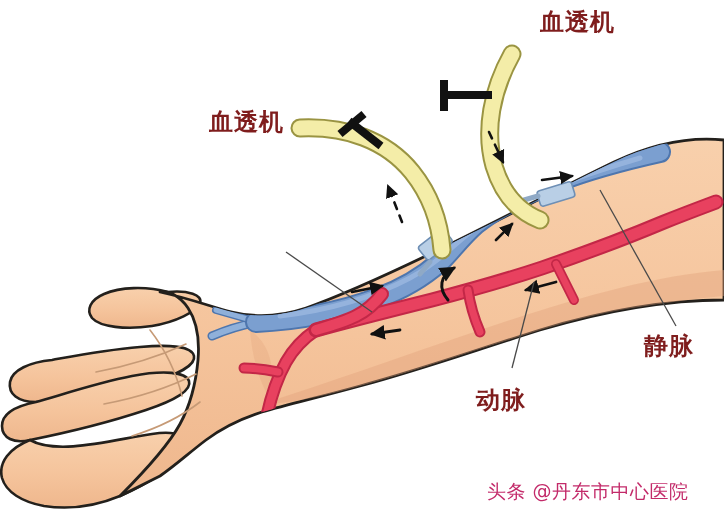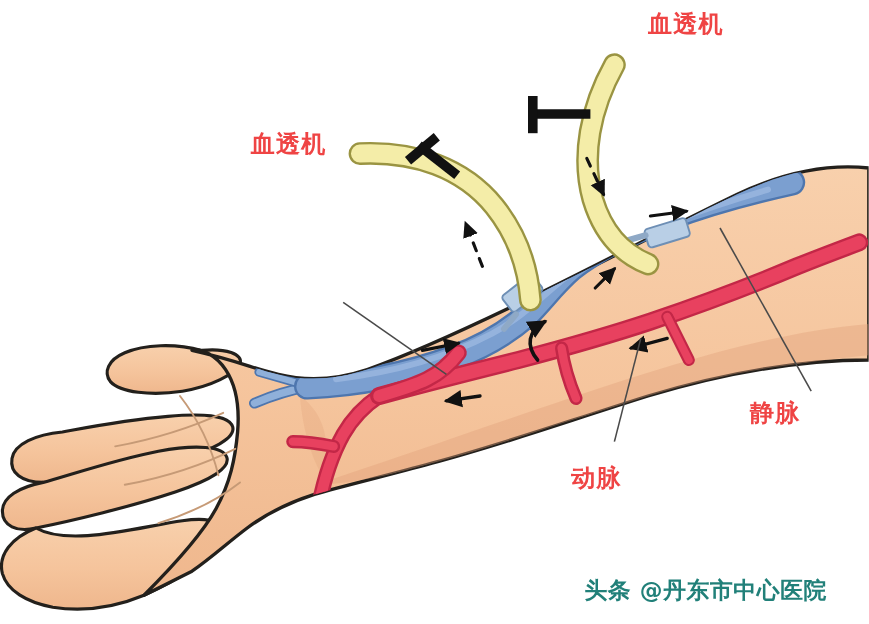--- a/index.html
+++ b/index.html
@@ -20,40 +20,40 @@
   #figure-svg {
     position: absolute;
     top: 0;
     left: 0;
     width: 724px;
     height: 520px;
     display: block;
   }
   .anno-label {
     position: absolute;
-    color: #ef4444;
+    color: #7f1d1d;
     font-weight: 700;
-    font-size: 20px;
+    font-size: 24px;
     line-height: 1;
     letter-spacing: 1px;
     white-space: nowrap;
     font-family: "DejaVu Sans", "Liberation Sans", sans-serif;
   }
   #label-machine-top    { left: 540px; top: 10px; }
   #label-machine-left   { left: 209px; top: 110px; }
   #label-fistula        { left: 188px; top: 220px; }
-  #label-vein           { left: 625px; top: 334px; text-align: center; }
+  #label-vein           { left: 644px; top: 334px; text-align: center; }
   #label-artery         { left: 476px; top: 388px; }
   #watermark {
     position: absolute;
     left: 487px;
     top: 479px;
     font-size: 19px;
-    font-weight: 700;
-    color: #0f766e;
+    font-weight: 400;
+    color: #be185d;
     opacity: 0.92;
     white-space: nowrap;
     letter-spacing: 0.5px;
     font-family: "DejaVu Sans", "Liberation Sans", sans-serif;
   }
 </style>
 </head>
 <body>
 
 <div id="figure-root">

